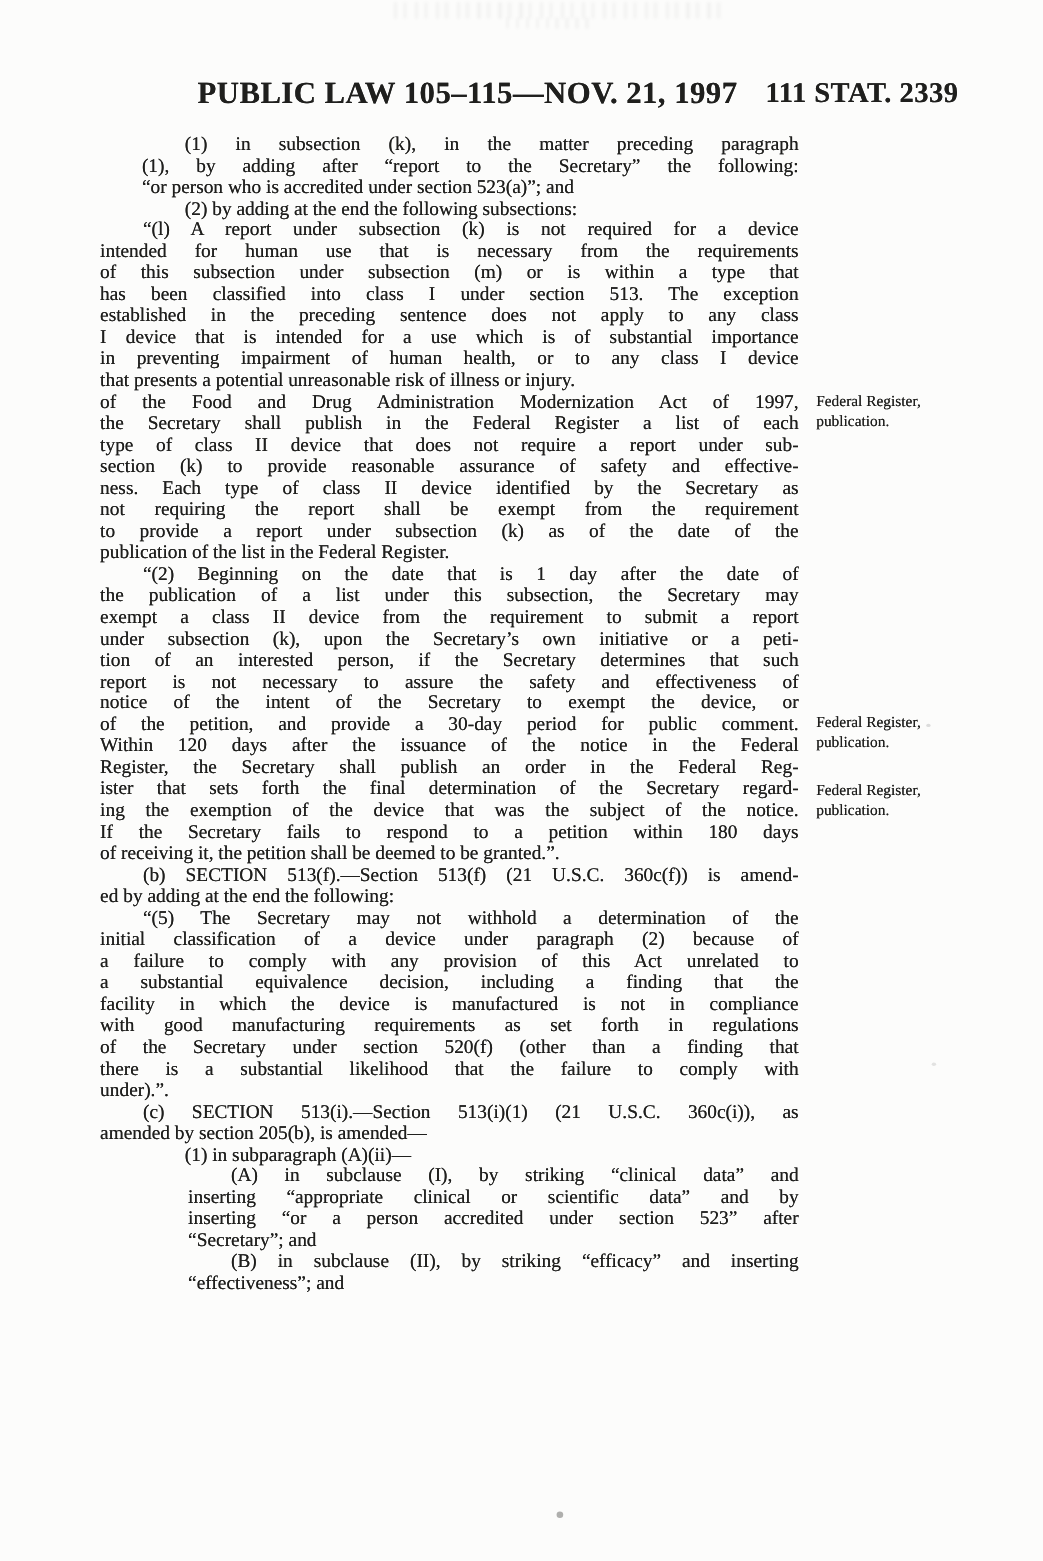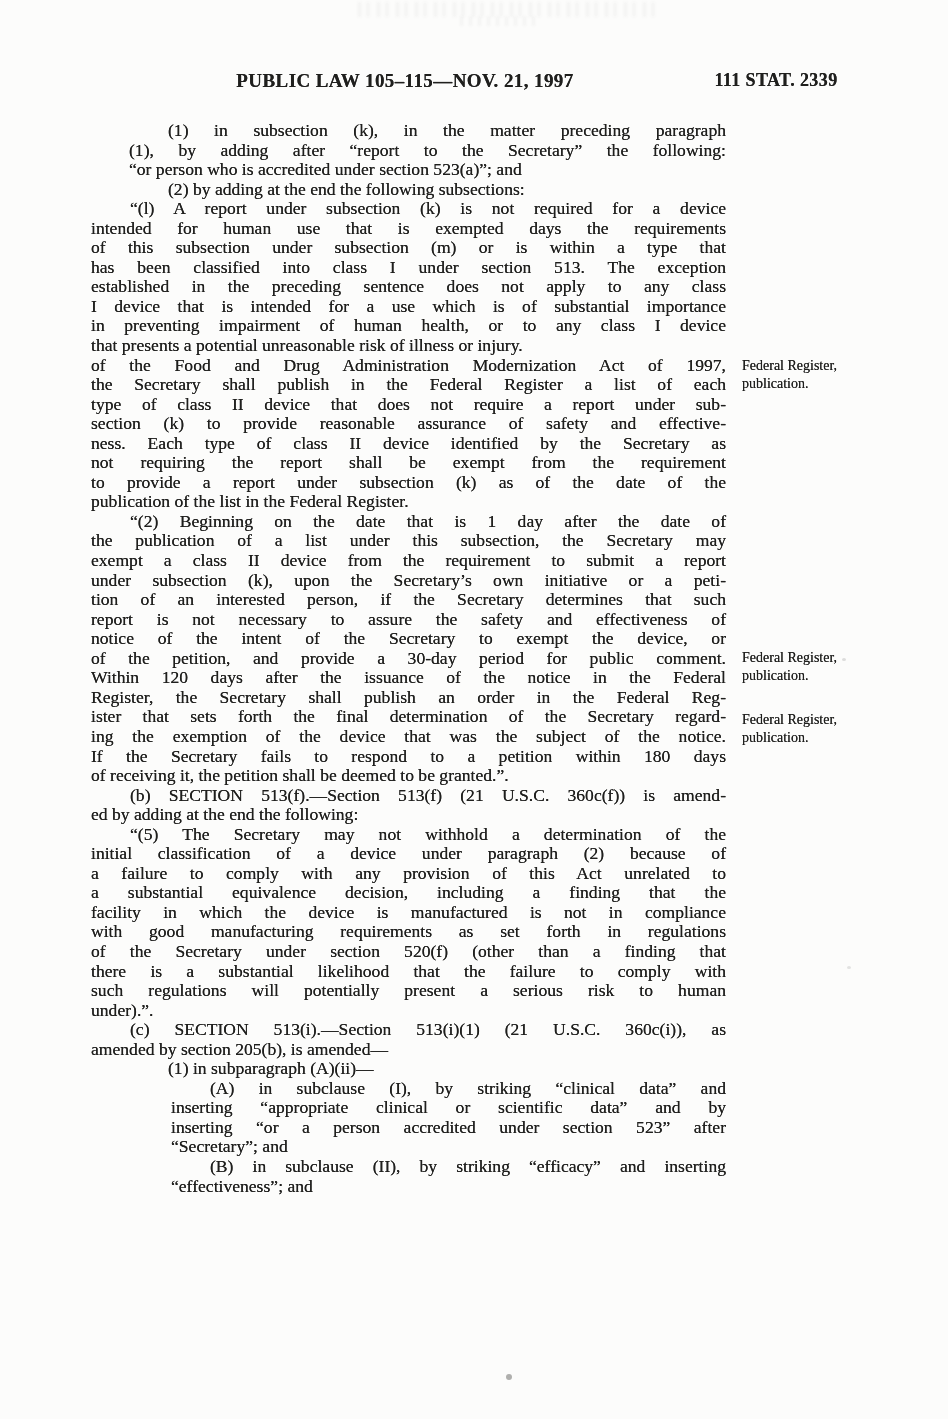--- a/index.html
+++ b/index.html
@@ -4,28 +4,28 @@
 <style>
   html,body{margin:0;padding:0;background:#ffffff;}
   .page{
     position:relative;width:948px;height:1419px;overflow:hidden;
     background:#fcfcfb;
     font-family:"Liberation Serif","DejaVu Serif",serif;
     color:#1f1f1d;
   }
   
   .hdr-left{
-    position:absolute;top:70px;left:88px;width:634px;
-    text-align:center;font-size:19px;font-weight:bold;
+    position:absolute;top:70px;left:108px;width:634px;
+    text-align:center;font-size:28px;font-weight:bold;
     letter-spacing:0.4px;white-space:nowrap;
     text-shadow:0 0 0.4px rgba(25,25,25,0.85);
   }
   .hdr-right{
     position:absolute;top:70px;left:696px;width:160px;
-    text-align:center;font-size:18px;font-weight:bold;
+    text-align:left;font-size:26px;font-weight:bold;
     letter-spacing:0.4px;white-space:nowrap;
     text-shadow:0 0 0.4px rgba(25,25,25,0.85);
   }
   
   .body-col{
     position:absolute;left:91px;top:121px;width:635px;
     font-size:17.6px;line-height:19.54px;
   }
   .line{
     text-shadow:0 0 0.35px rgba(25,25,25,0.9);
@@ -76,21 +76,21 @@
 
   <div class="hdr-left">PUBLIC LAW 105–115—NOV. 21, 1997</div>
   <div class="hdr-right">111 STAT. 2339</div>
 
   <div class="body-col">
       <div class="line li1 first just">(1) in subsection (k), in the matter preceding paragraph</div>
       <div class="line li1 cont just">(1), by adding after “report to the Secretary” the following:</div>
       <div class="line li1 cont">“or person who is accredited under section 523(a)”; and</div>
       <div class="line li1 first">(2) by adding at the end the following subsections:</div>
       <div class="line q first just">“(l) A report under subsection (k) is not required for a device</div>
-      <div class="line q cont just">intended for human use that is exempted days the requirements</div>
+      <div class="line q cont just">intended for human use that is necessary from the requirements</div>
       <div class="line q cont just">of this subsection under subsection (m) or is within a type that</div>
       <div class="line q cont just">has been classified into class I under section 513. The exception</div>
       <div class="line q cont just">established in the preceding sentence does not apply to any class</div>
       <div class="line q cont just">I device that is intended for a use which is of substantial importance</div>
       <div class="line q cont just">in preventing impairment of human health, or to any class I device</div>
       <div class="line q cont">that presents a potential unreasonable risk of illness or injury.</div>
       <div class="line q cont just">of the Food and Drug Administration Modernization Act of 1997,</div>
       <div class="line q cont just">the Secretary shall publish in the Federal Register a list of each</div>
       <div class="line q cont just">type of class II device that does not require a report under sub-</div>
       <div class="line q cont just">section (k) to provide reasonable assurance of safety and effective-</div>
@@ -115,21 +115,20 @@
       <div class="line q first just">(b) SECTION 513(f).—Section 513(f) (21 U.S.C. 360c(f)) is amend-</div>
       <div class="line q cont">ed by adding at the end the following:</div>
       <div class="line q first just">“(5) The Secretary may not withhold a determination of the</div>
       <div class="line q cont just">initial classification of a device under paragraph (2) because of</div>
       <div class="line q cont just">a failure to comply with any provision of this Act unrelated to</div>
       <div class="line q cont just">a substantial equivalence decision, including a finding that the</div>
       <div class="line q cont just">facility in which the device is manufactured is not in compliance</div>
       <div class="line q cont just">with good manufacturing requirements as set forth in regulations</div>
       <div class="line q cont just">of the Secretary under section 520(f) (other than a finding that</div>
       <div class="line q cont just">there is a substantial likelihood that the failure to comply with</div>
-      <div class="line q cont just">such regulations will potentially present a serious risk to human</div>
       <div class="line q cont">under).”.</div>
       <div class="line q first just">(c) SECTION 513(i).—Section 513(i)(1) (21 U.S.C. 360c(i)), as</div>
       <div class="line q cont">amended by section 205(b), is amended—</div>
       <div class="line li1 first">(1) in subparagraph (A)(ii)—</div>
       <div class="line li2 first just">(A) in subclause (I), by striking “clinical data” and</div>
       <div class="line li2 cont just">inserting “appropriate clinical or scientific data” and by</div>
       <div class="line li2 cont just">inserting “or a person accredited under section 523” after</div>
       <div class="line li2 cont">“Secretary”; and</div>
       <div class="line li2 first just">(B) in subclause (II), by striking “efficacy” and inserting</div>
       <div class="line li2 cont">“effectiveness”; and</div>

